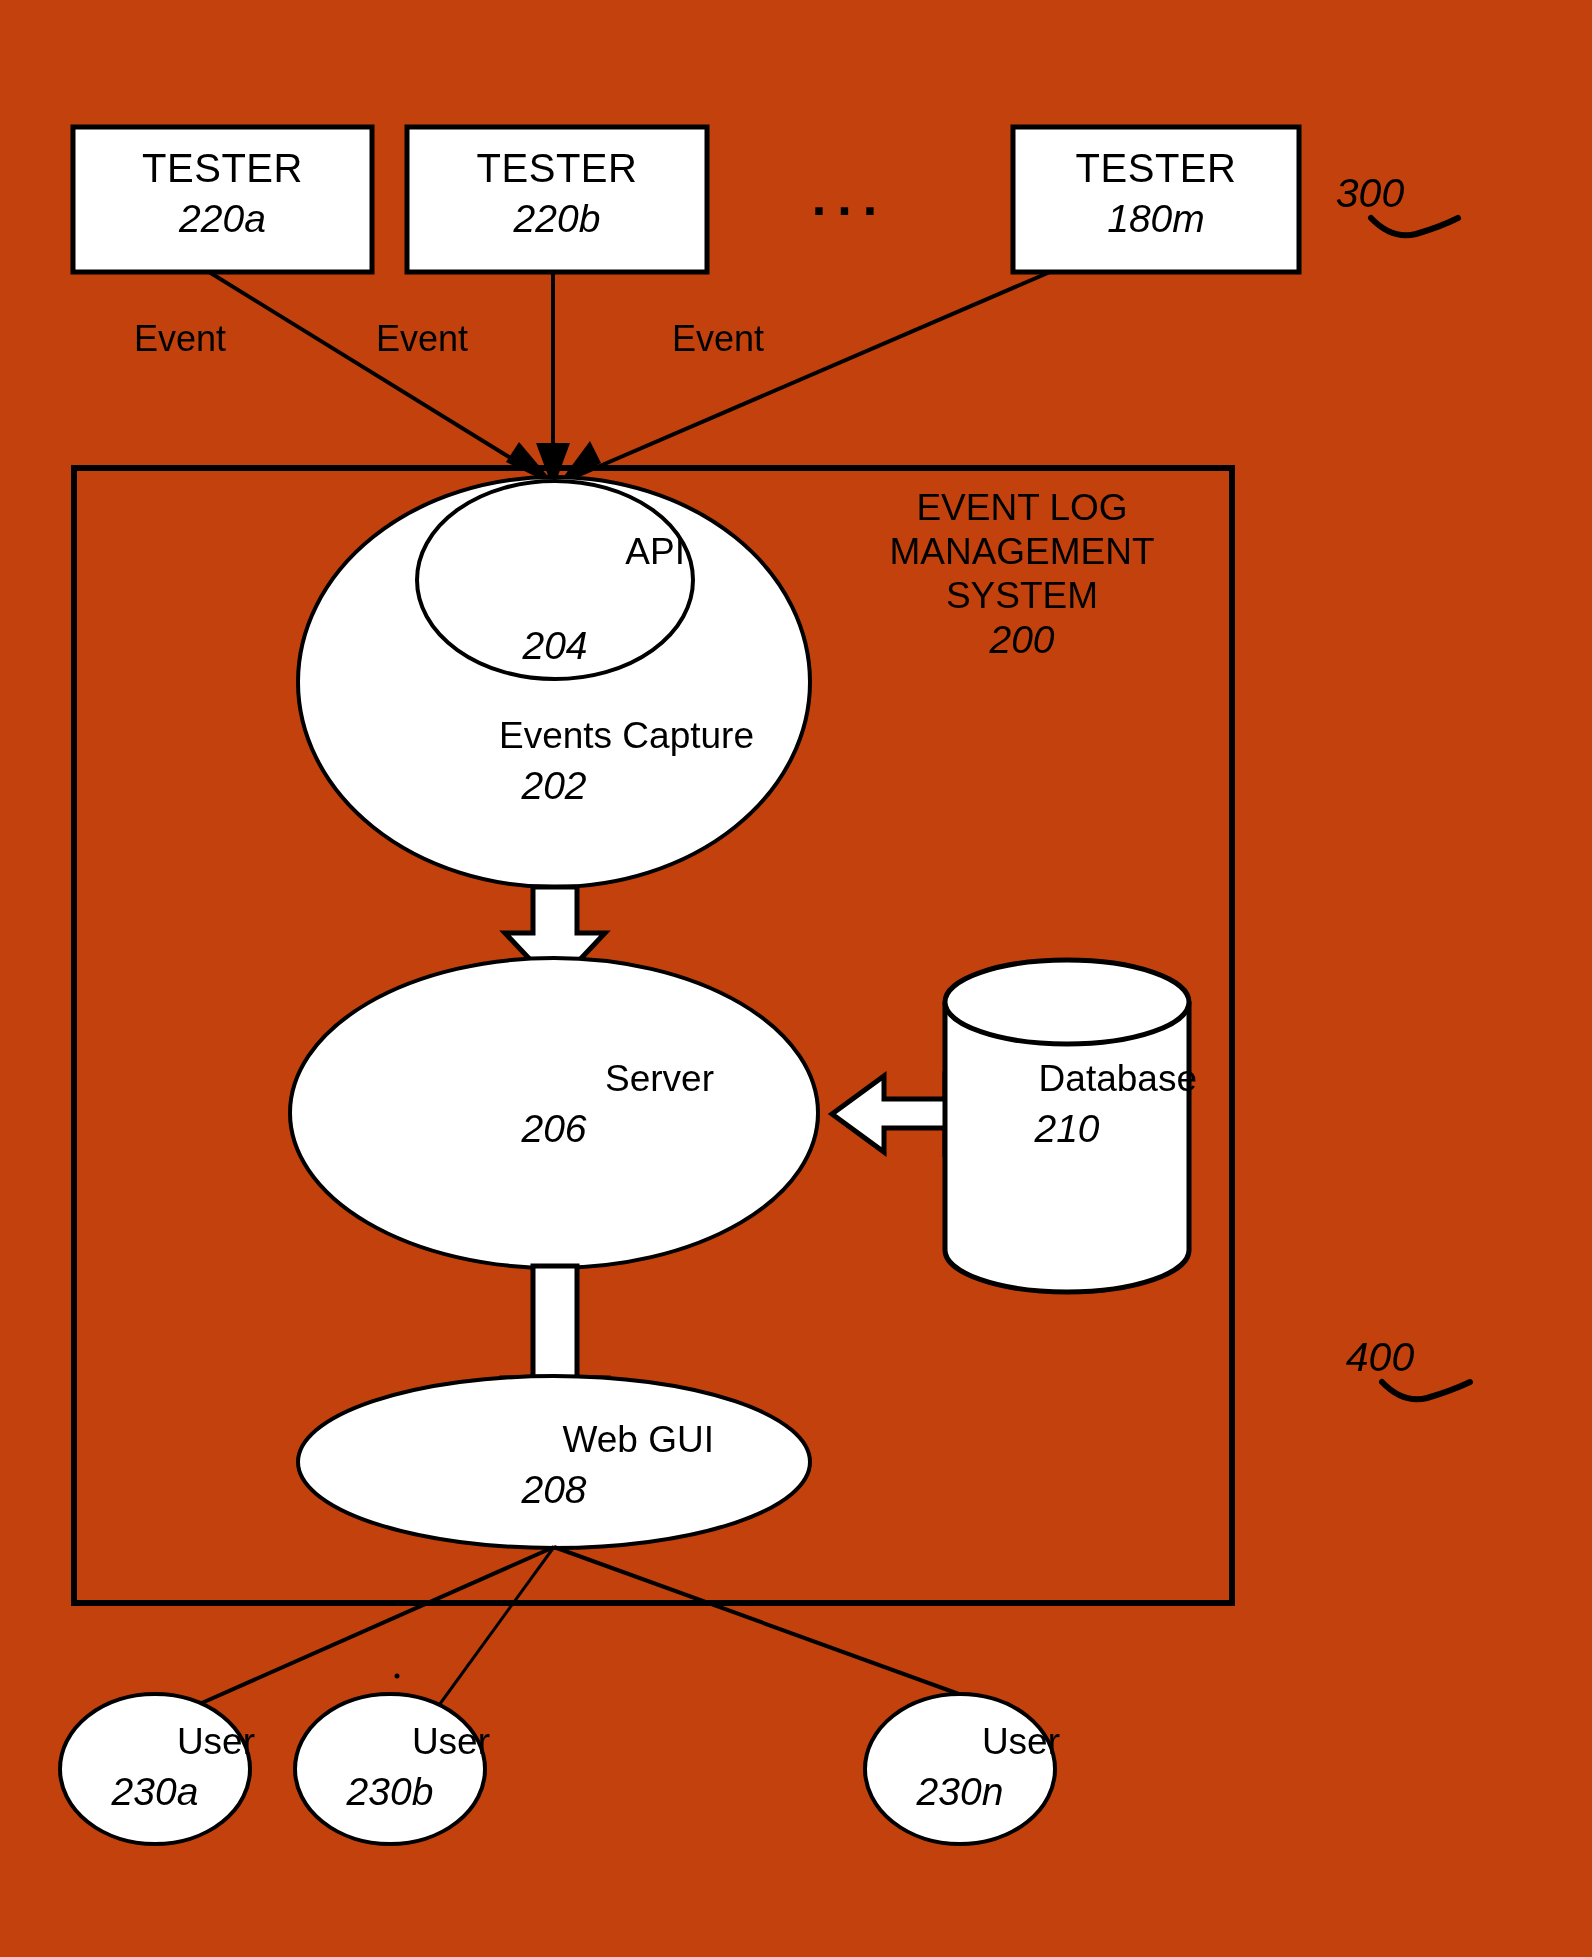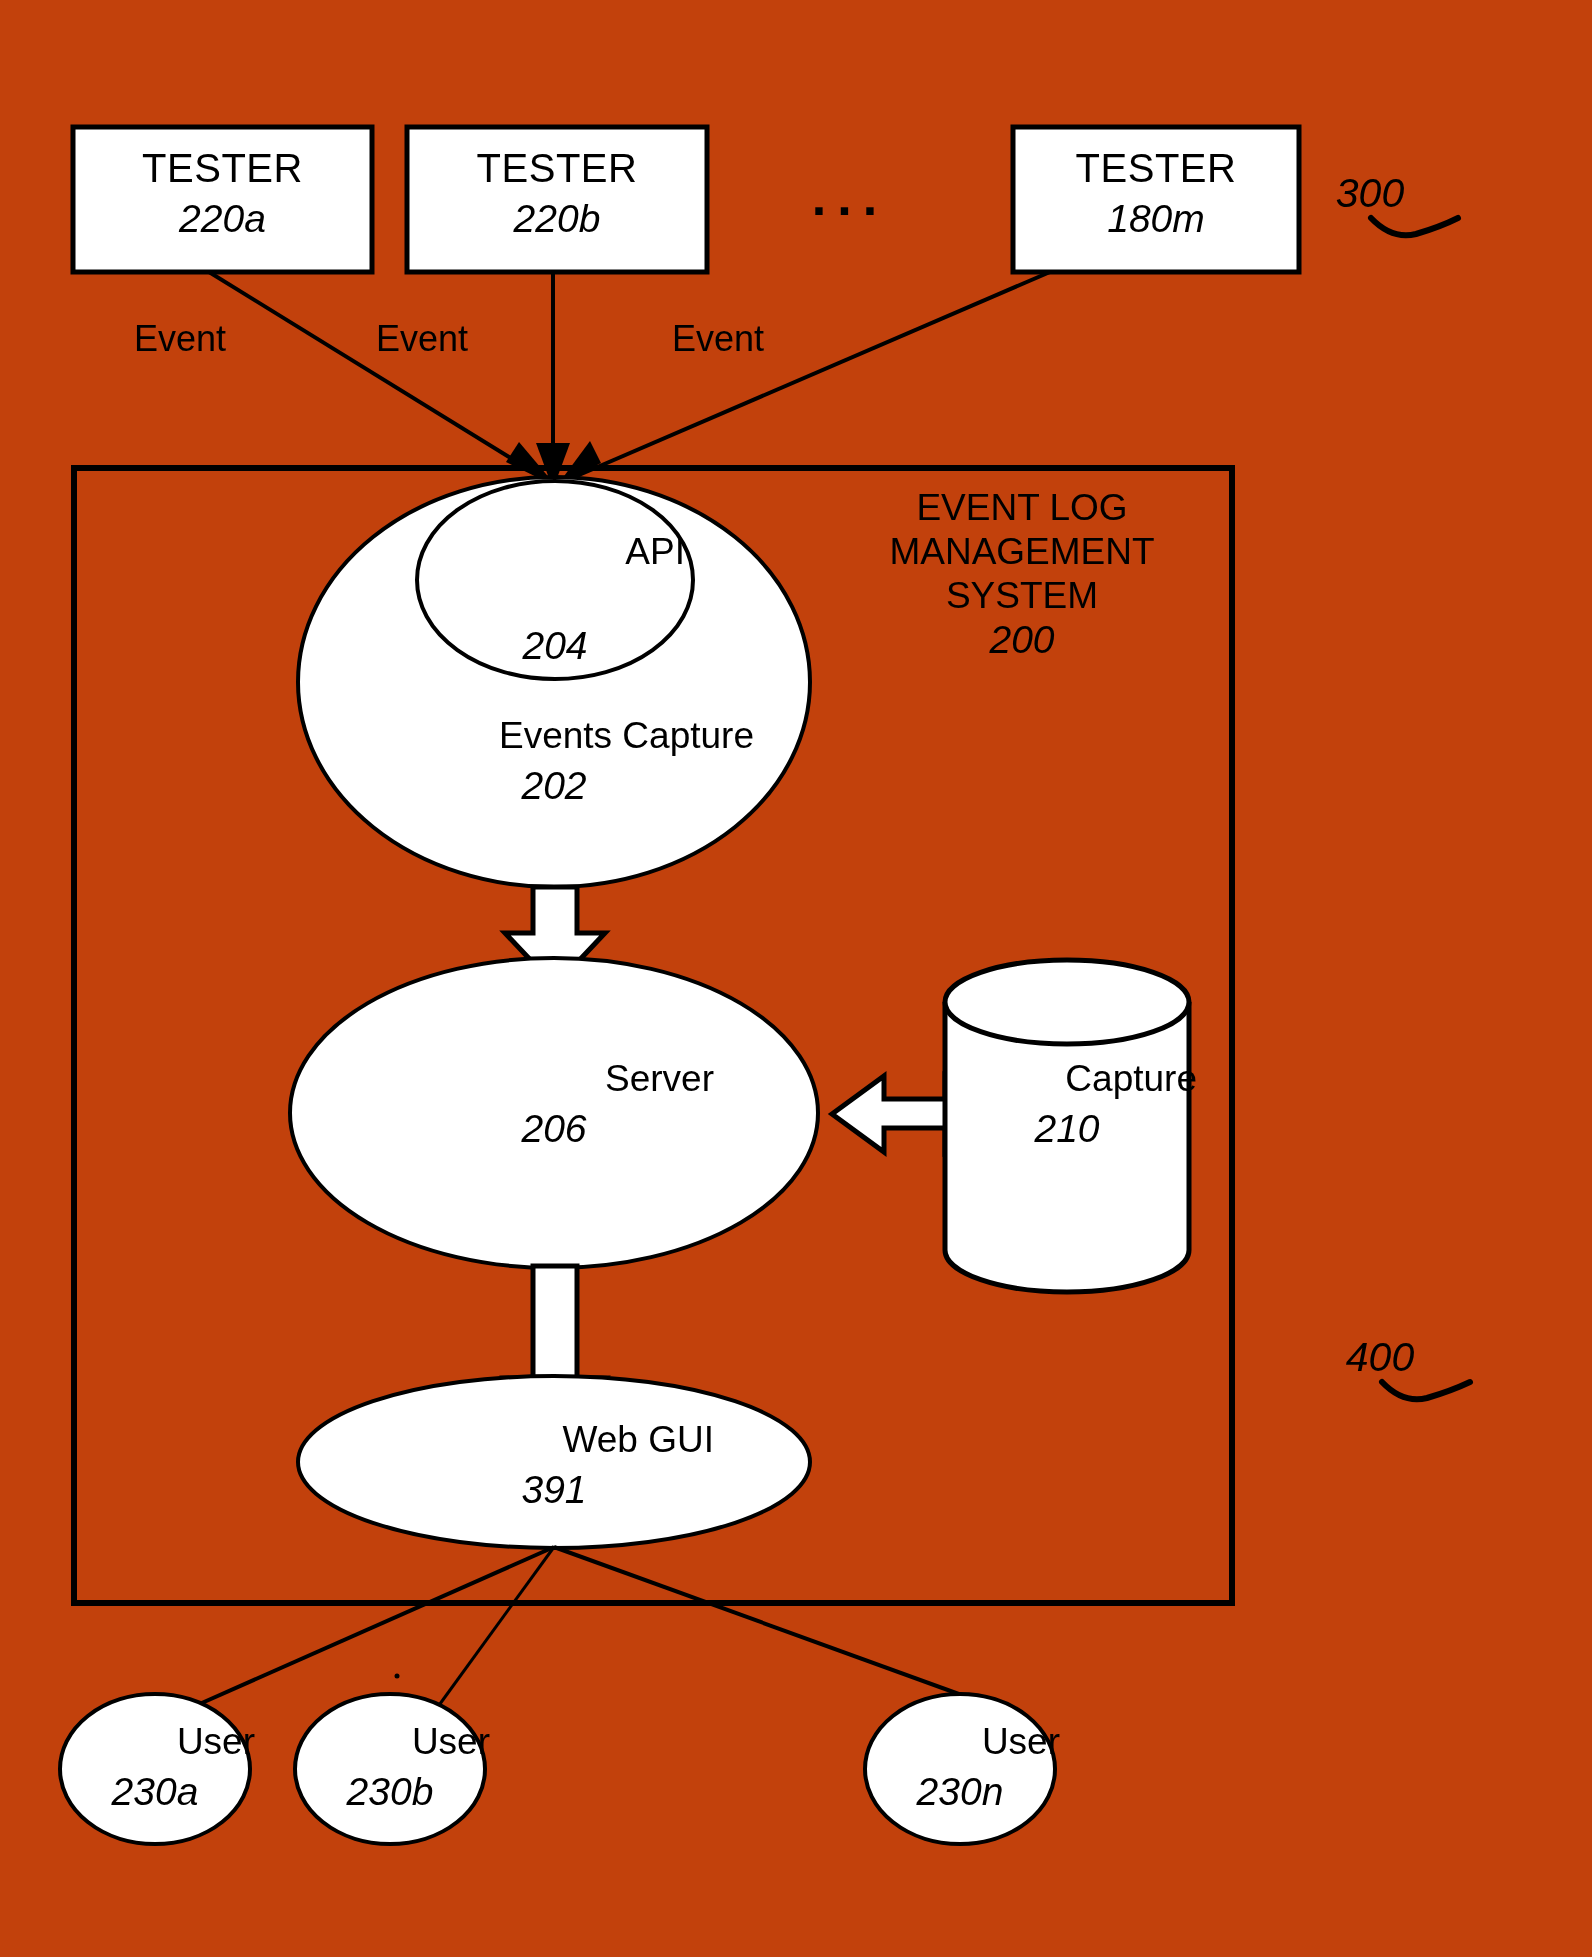--- a/index.html
+++ b/index.html
@@ -151,25 +151,25 @@
 
   <div class="lbl t-mixed" style="left:425px; top:532px; width:260px;">API</div>
   <div class="lbl t-ref" style="left:425px; top:581px; width:260px;margin-top:44px;">204</div>
 
   <div class="lbl t-mixed" style="left:354px; top:716px; width:400px;">Events Capture</div>
   <div class="lbl t-ref" style="left:354px; top:765px; width:400px;">202</div>
 
   <div class="lbl t-mixed" style="left:394px; top:1059px; width:320px;">Server</div>
   <div class="lbl t-ref" style="left:394px; top:1108px; width:320px;">206</div>
 
-  <div class="lbl t-mixed" style="left:937px; top:1059px; width:260px;">Capture</div>
+  <div class="lbl t-mixed" style="left:937px; top:1059px; width:260px;">Database</div>
   <div class="lbl t-ref" style="left:937px; top:1108px; width:260px;">210</div>
 
   <div class="lbl t-mixed" style="left:394px; top:1420px; width:320px;">Web GUI</div>
-  <div class="lbl t-ref" style="left:394px; top:1469px; width:320px;">391</div>
+  <div class="lbl t-ref" style="left:394px; top:1469px; width:320px;">208</div>
 
   <div class="lbl t-tag" style="left:1320px; top:1336px; width:120px;">400</div>
 
   <div class="lbl t-mixed" style="left:55px; top:1722px; width:200px;">User</div>
   <div class="lbl t-ref" style="left:55px; top:1771px; width:200px;">230a</div>
 
   <div class="lbl t-mixed" style="left:290px; top:1722px; width:200px;">User</div>
   <div class="lbl t-ref" style="left:290px; top:1771px; width:200px;">230b</div>
 
   <div class="lbl t-mixed" style="left:860px; top:1722px; width:200px;">User</div>

